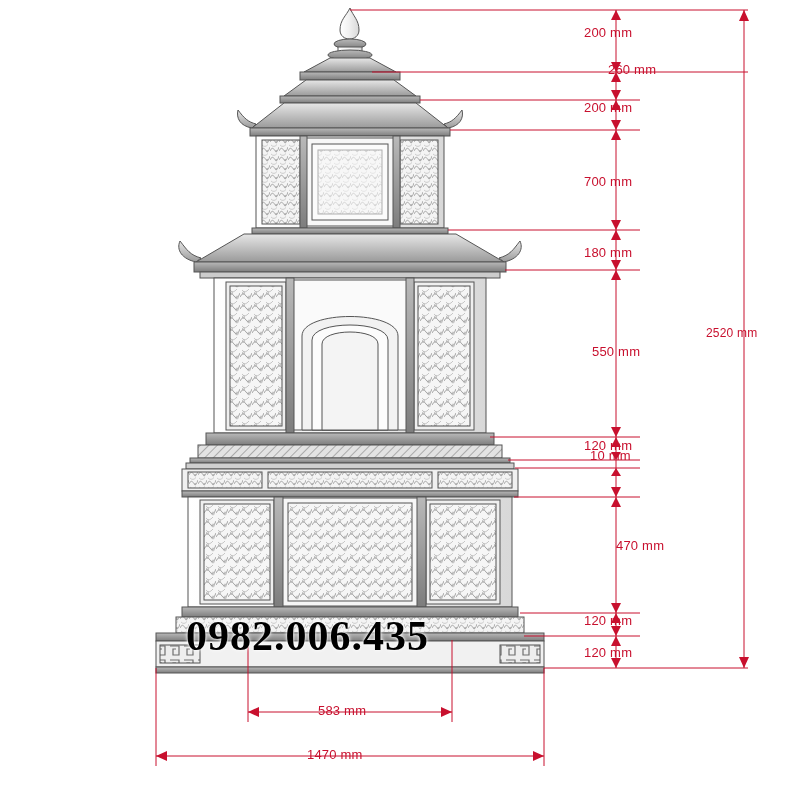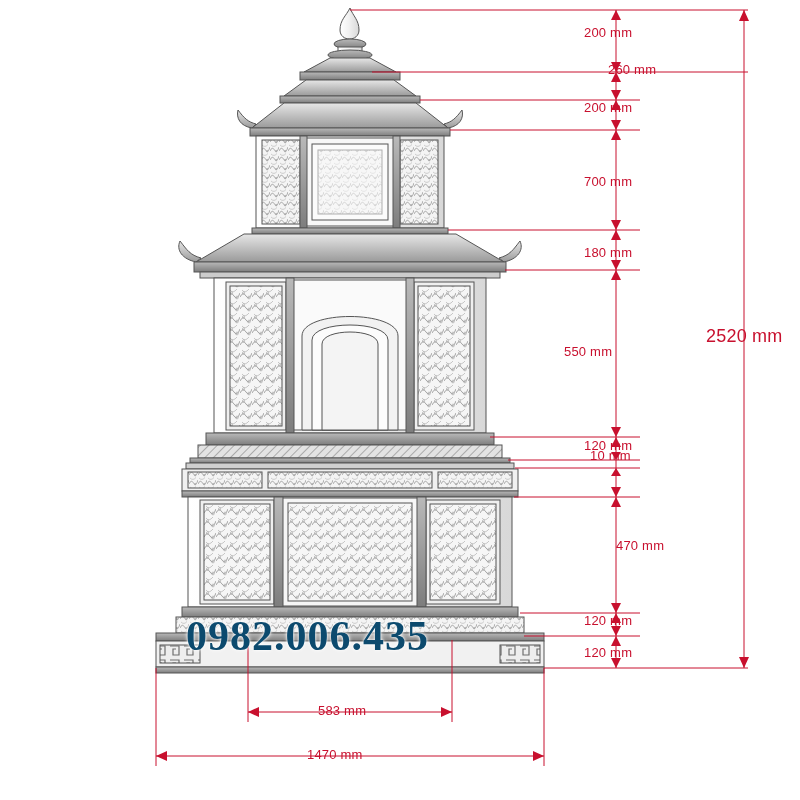--- a/index.html
+++ b/index.html
@@ -22,30 +22,30 @@
   }
   .dim-label {
     position: absolute;
     color: #c8102e;
     font-size: 13px;
     font-family: Liberation Sans, sans-serif;
     white-space: nowrap;
     letter-spacing: 0.2px;
   }
   .dim-label.big {
-    font-size: 18px;
+    font-size: 12px;
   }
   .watermark {
     position: absolute;
     left: 186px;
     top: 612px;
     font-family: "Liberation Serif", serif;
     font-size: 42px;
     font-weight: bold;
-    color: #0c4a6e;
+    color: #000000;
     letter-spacing: 1px;
     text-shadow: 0 0 2px #ffffff, 0 0 4px #ffffff;
   }
   svg { display: block; }
 </style>
 </head>
 <body>
 
 <div id="stage">
 
@@ -265,21 +265,21 @@
         </g>
       </g>
     </g>
   </svg>
 
   <div class="dim-label" style="left:584px; top:25px;">200 mm</div>
   <div class="dim-label" style="left:584px; top:62px;margin-left:24px;">260 mm</div>
   <div class="dim-label" style="left:584px; top:100px;">200 mm</div>
   <div class="dim-label" style="left:584px; top:174px;">700 mm</div>
   <div class="dim-label" style="left:584px; top:245px;text-align:center;">180 mm</div>
-  <div class="dim-label" style="left:564px; top:344px;">550 mm</div>
+  <div class="dim-label" style="left:592px; top:344px;">550 mm</div>
   <div class="dim-label" style="left:584px; top:438px;">120 mm</div>
   <div class="dim-label" style="left:590px; top:448px;">10 mm</div>
   <div class="dim-label" style="left:584px; top:538px;margin-left:32px;">470 mm</div>
   <div class="dim-label" style="left:584px; top:613px;">120 mm</div>
   <div class="dim-label" style="left:584px; top:645px;">120 mm</div>
 
   <div class="dim-label big" style="left:706px; top:326px;">2520 mm</div>
 
   <div class="dim-label" style="left:318px; top:703px;">583 mm</div>
   <div class="dim-label" style="left:307px; top:747px;">1470 mm</div>

